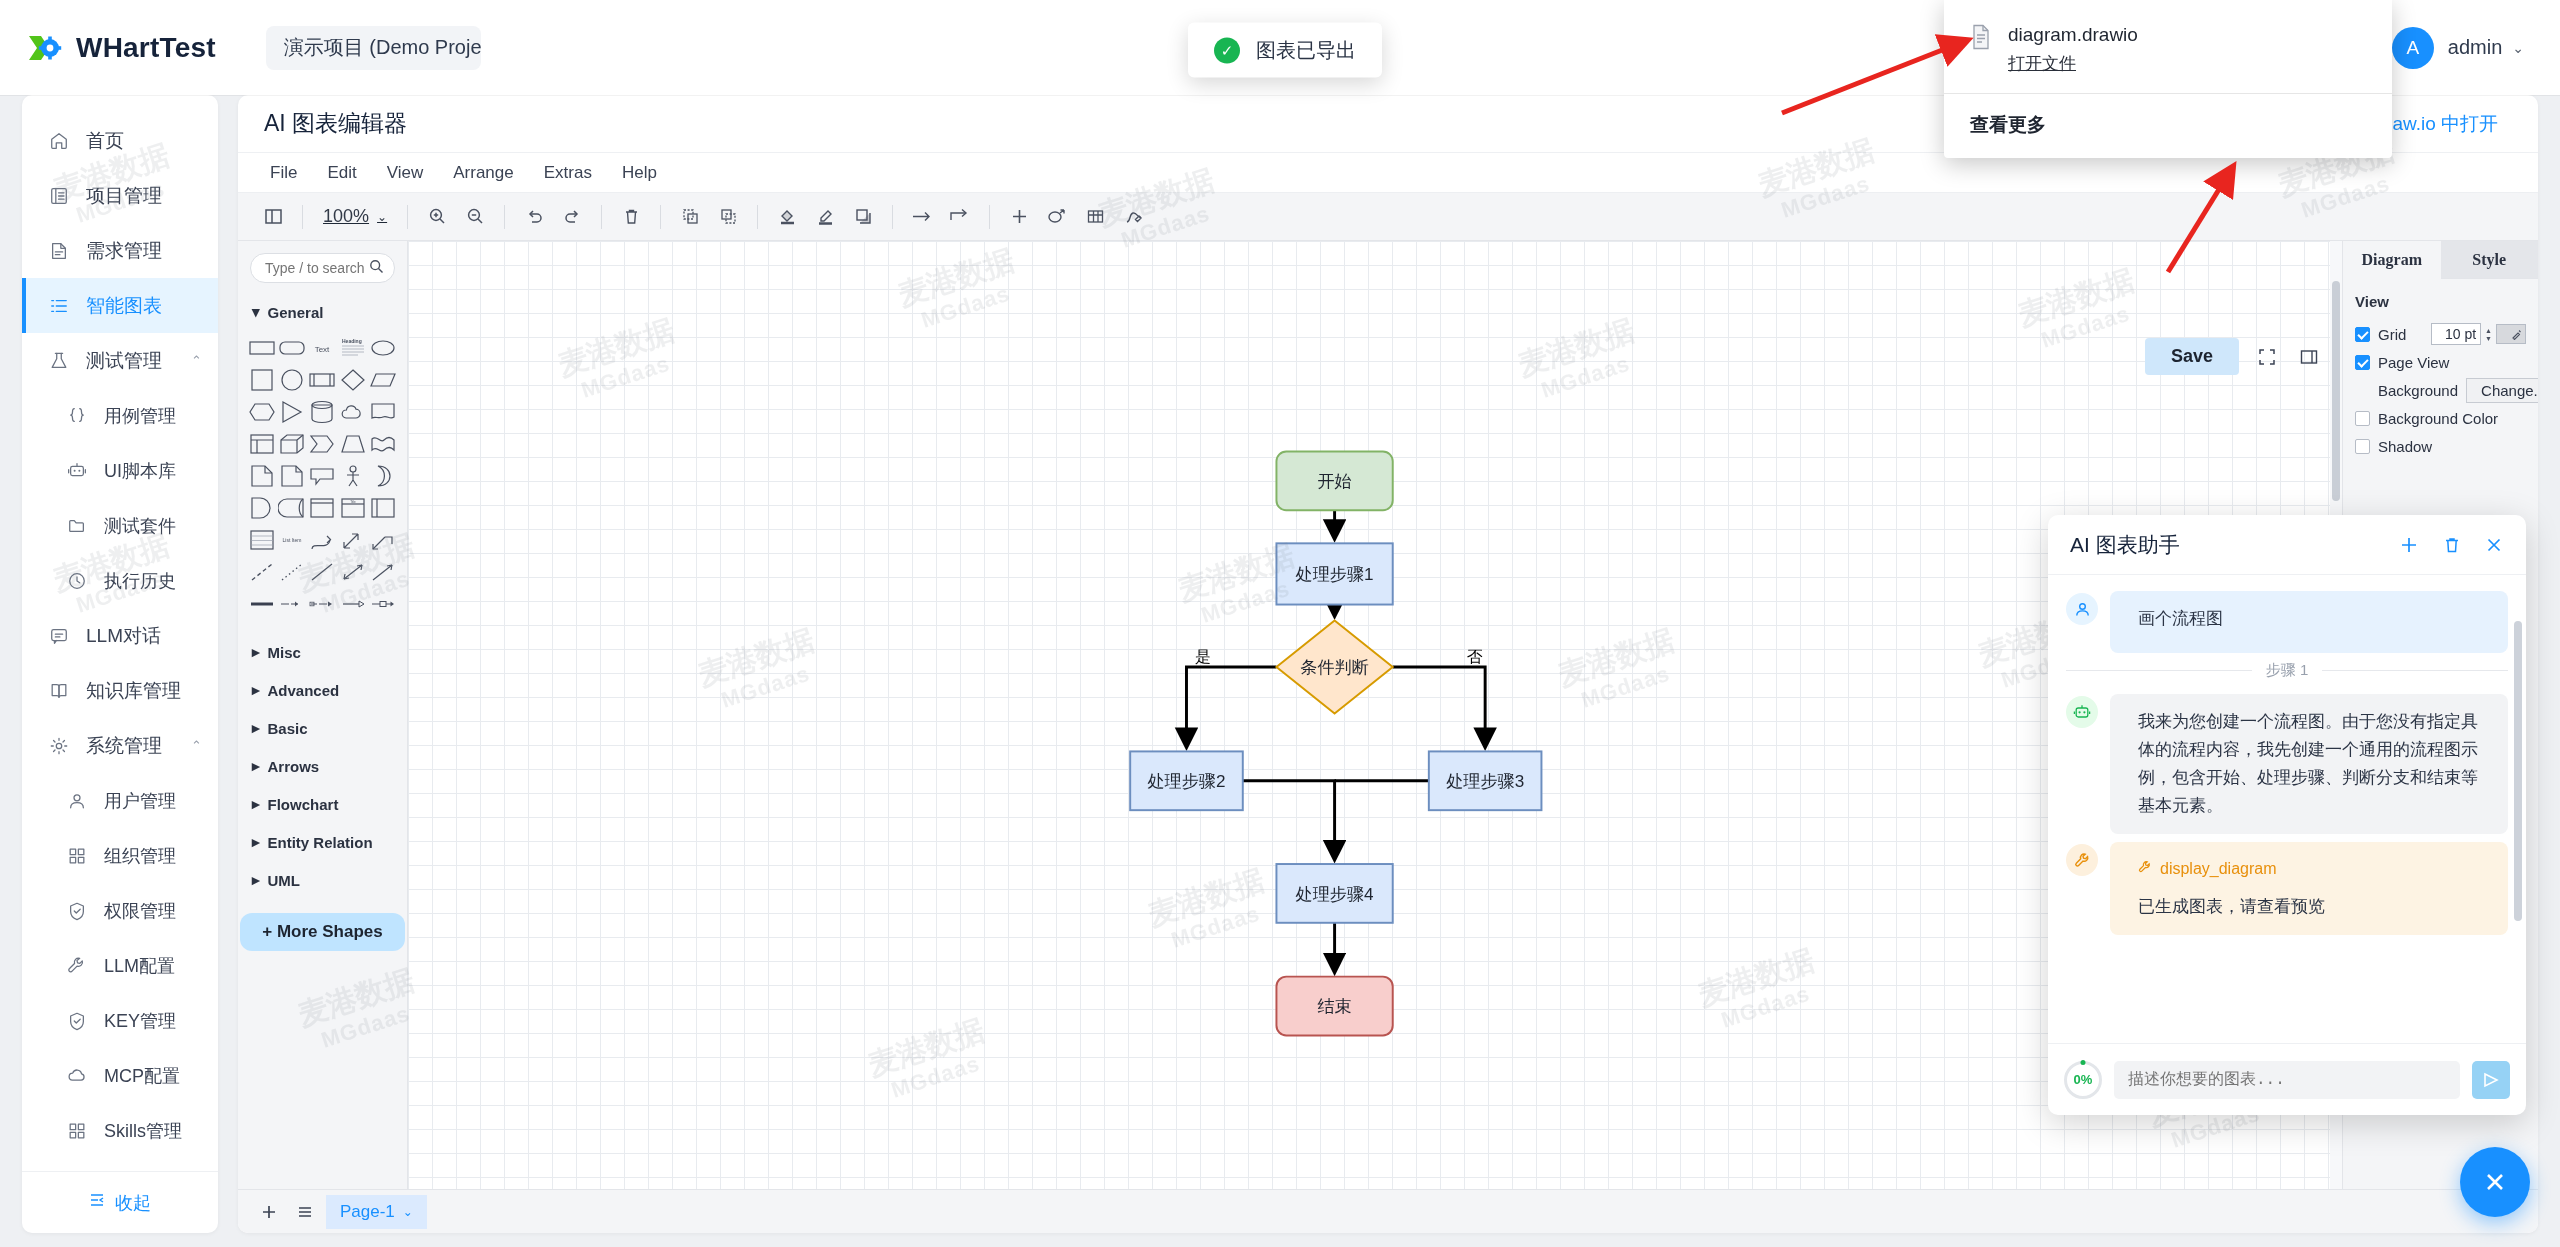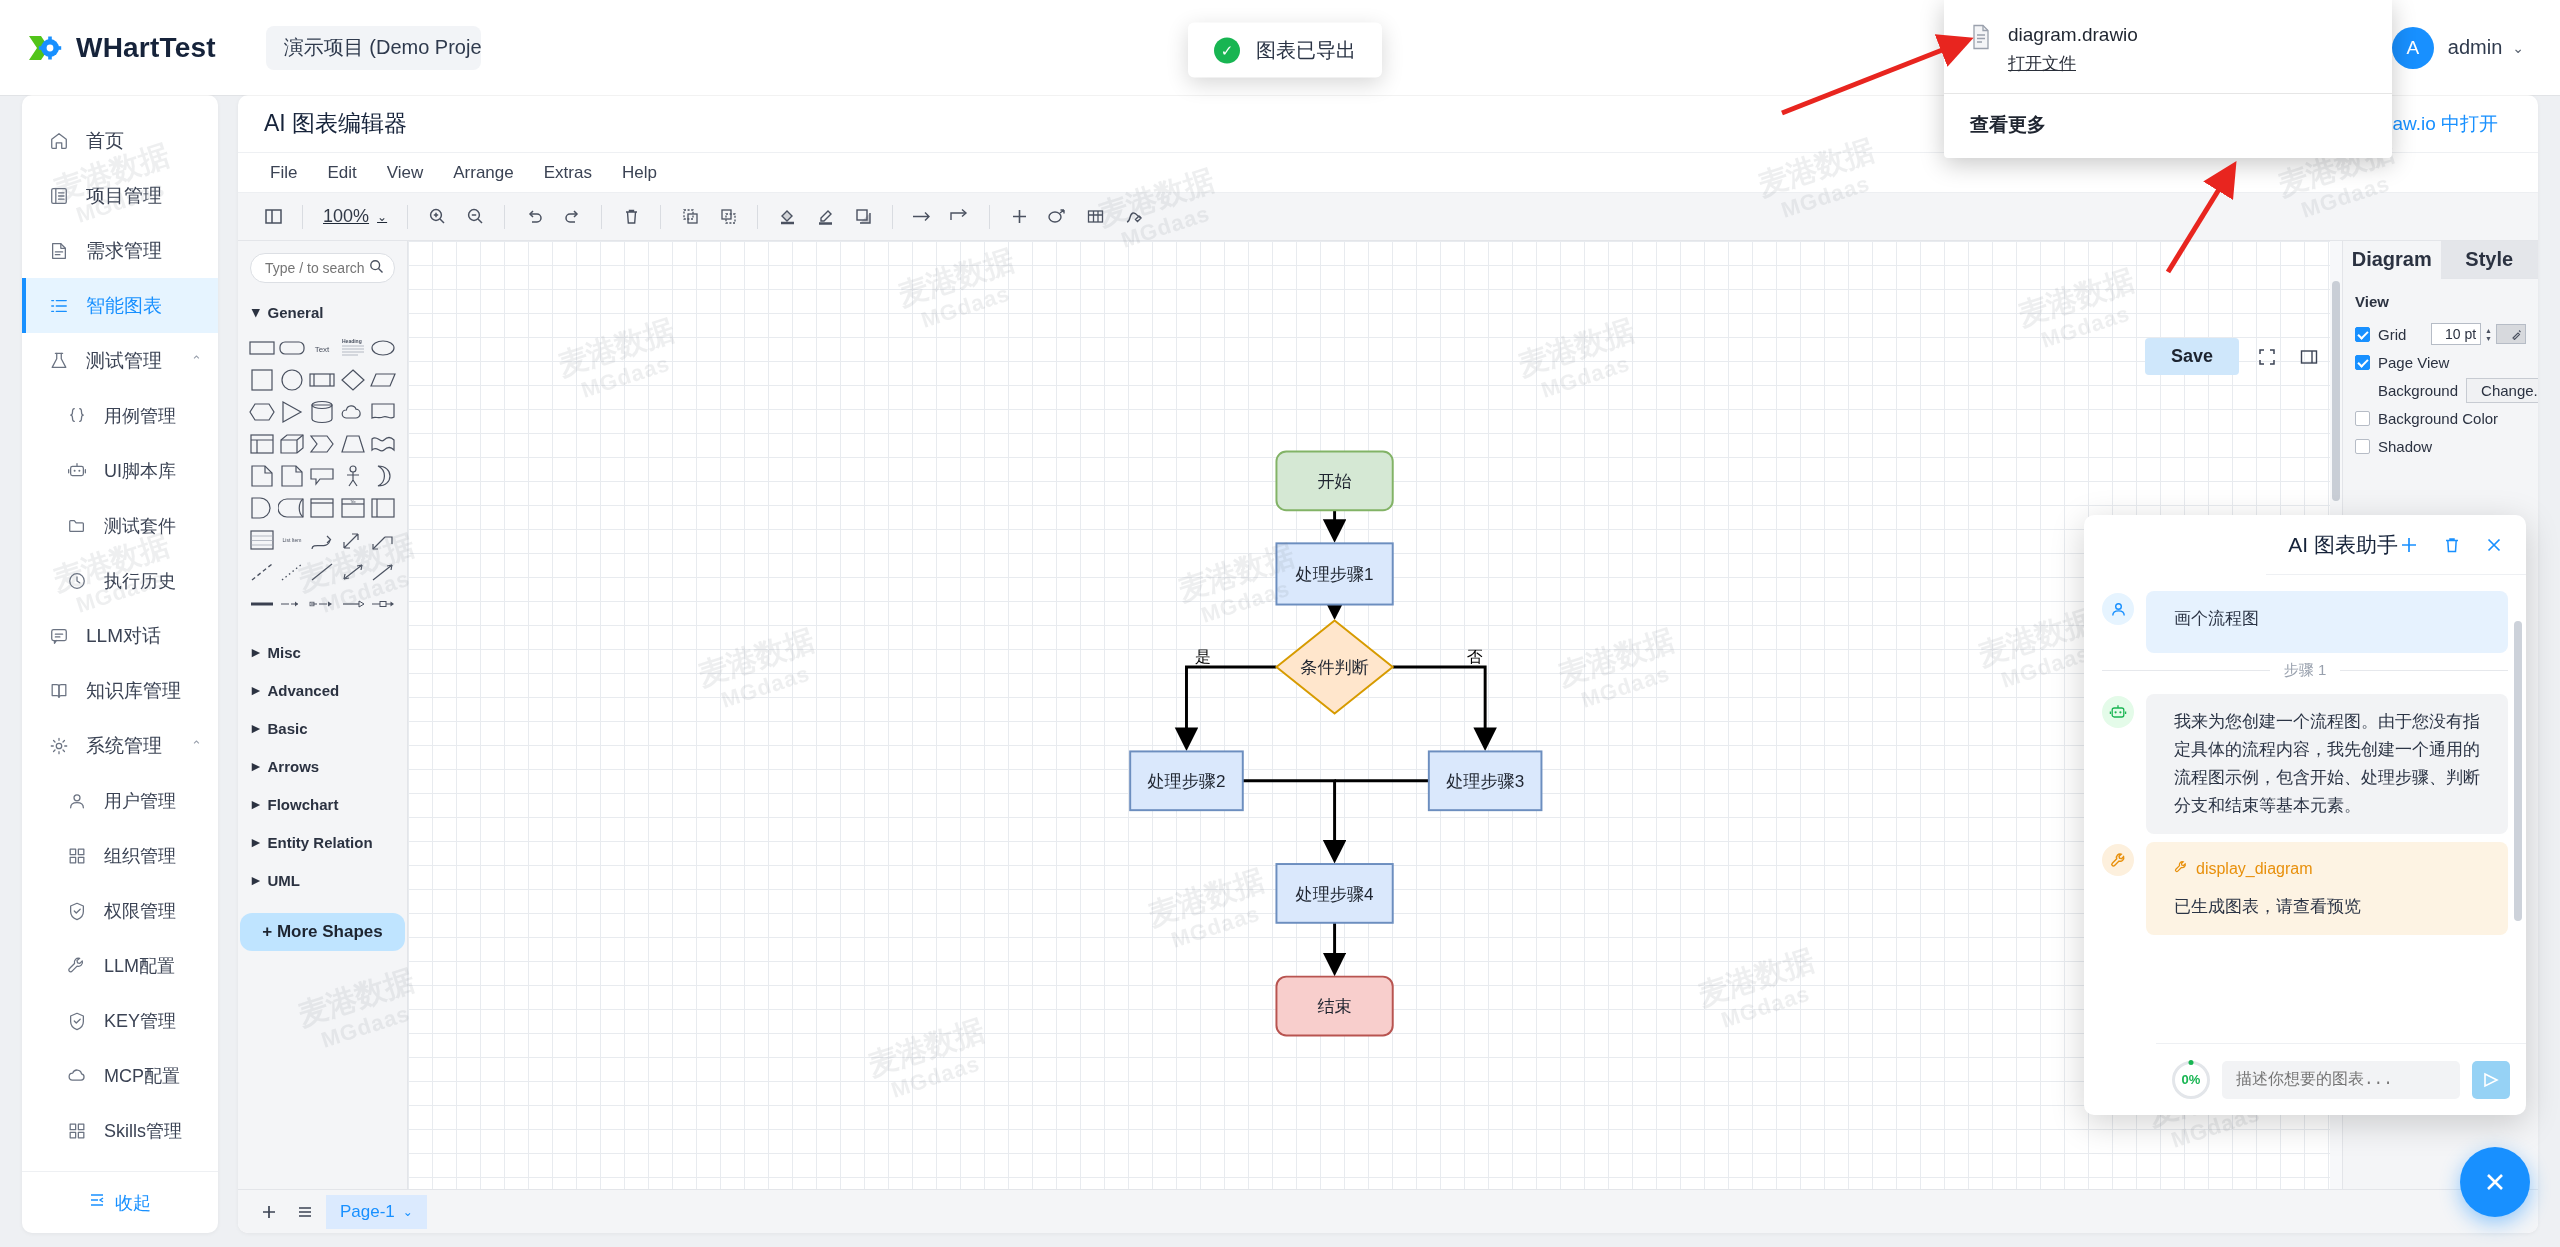--- a/index.html
+++ b/index.html
@@ -135,22 +135,22 @@
     background-size:24px 24px; }
   .page-sheet { position:absolute; left:0; top:0; right:0; bottom:0; }
   .canvas-scroll-v { position:absolute; right:0; top:0; bottom:0; width:12px; background:#f7f8fa;}
   .canvas-scroll-v i { position:absolute; left:2px; top:40px; width:8px; height:220px;
                        background:#c9ced6; border-radius:4px; display:block;}
 
   
   .format { width:196px; background:#f4f5f7; border-left:1px solid #e3e5e9; flex:none;
             display:flex; flex-direction:column;}
   .fmt-tabs { display:flex; height:38px; }
-  .fmt-tab { flex:1; display:flex; align-items:center; justify-content:center; font-size:20px;
-             font-weight:bold; color:#2b3241; cursor:pointer; border-bottom:1px solid #e3e5e9;}
+  .fmt-tab { flex:1; display:flex; align-items:center; justify-content:center; font-size:16px;
+             font-weight:bold; color:#2b3241; cursor:pointer; border-bottom:1px solid #e3e5e9;font-family:Liberation Serif, serif;}
   .fmt-tab.active { background:#f4f5f7; border-bottom:1px solid transparent; }
   .fmt-tab.inactive { background:#e4e6ea; }
   .fmt-body { padding:14px 12px; font-size:15px; color:#2b3241; }
   .fmt-h { font-weight:bold; font-size:15px; margin-bottom:10px; }
   .fmt-row { display:flex; align-items:center; gap:8px; height:28px; }
   .cbx { width:15px;height:15px;border:1px solid #b6bcc6;border-radius:2px;background:#fff;flex:none;}
   .cbx.on { background:#1890ff; border-color:#1890ff; position:relative;}
   .cbx.on::after { content:""; position:absolute; left:4px; top:1px; width:4px;height:8px;
      border:solid #fff; border-width:0 2px 2px 0; transform:rotate(45deg);}
   .grid-size { margin-left:auto; display:flex; align-items:center; gap:4px; }
@@ -173,23 +173,23 @@
 
   
   .save-row { position:absolute; right:215px; top:243px; display:flex; align-items:center; gap:14px; z-index:20;justify-content:space-between;}
   .btn-save { background:#cfe7fb; color:#1d2430; font-weight:bold; font-size:18px;
               border-radius:4px; padding:8px 26px; cursor:pointer;}
   .ic-btn { width:28px;height:28px;display:flex;align-items:center;justify-content:center;
             color:#3b4354; cursor:pointer;}
 
   
   .ai-panel {
-    position:absolute; right:34px; top:515px; width:442px; height:600px; background:#fff;
+    position:absolute; right:34px; top:515px; width:478px; height:600px; background:#fff;
     border-radius:10px; box-shadow:0 8px 34px rgba(0,0,0,.18); display:flex; flex-direction:column;
-    z-index:80; overflow:hidden;align-items:flex-end;
+    z-index:80; overflow:hidden;
   }
   .ai-head { height:60px; display:flex; align-items:center; padding:0 22px; border-bottom:1px solid #eef0f3;}
   .ai-title { font-size:21px; color:#16233a; }
   .ai-actions { margin-left:auto; display:flex; align-items:center; gap:22px; color:#1890ff;}
   .ai-actions div { cursor:pointer; display:flex; align-items:center; }
   .ai-msgs { flex:1; overflow:hidden; padding:16px 18px 8px 18px; position:relative;}
   .msg { display:flex; gap:12px; margin-bottom:8px; }
   .av { width:32px;height:32px;border-radius:50%; display:flex;align-items:center;justify-content:center;
         flex:none; margin-top:2px;}
   .av.user { background:#e6f4ff; color:#1890ff;}

